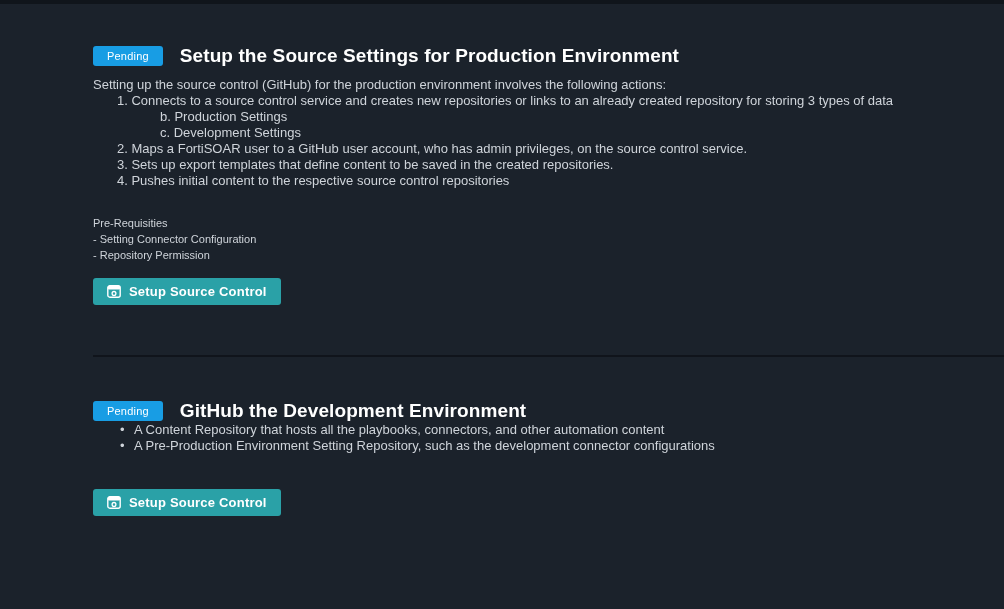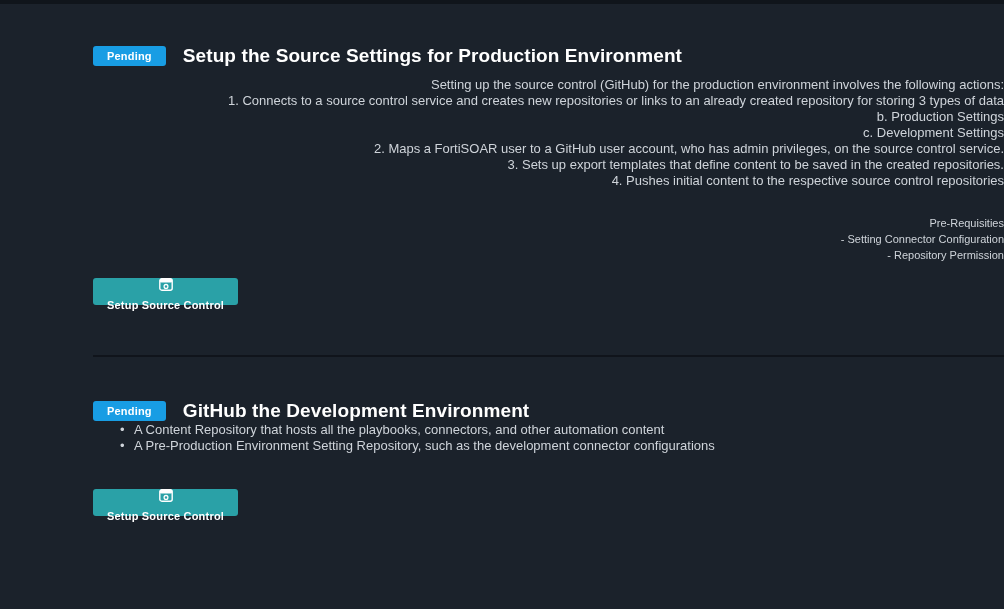--- a/index.html
+++ b/index.html
@@ -9,41 +9,41 @@
     font-family:"Liberation Sans","DejaVu Sans",sans-serif;
     color:#cfd4da;
   }
   .top-strip { height:4px; background:#10151b; width:100%; }
   .content { padding-left:93px; }
 
   .section-header { display:flex; align-items:center; gap:17px; height:22px; }
   .badge {
     display:inline-flex; align-items:center; justify-content:center;
     background:#189de4; color:#ffffff;
-    font-size:11px; font-weight:bold;
+    font-size:11px; font-weight:normal;
     padding:0 14px; height:20px; border-radius:3px;
     letter-spacing:0.2px;
   }
   .title { color:#ffffff; font-size:19px; font-weight:bold; letter-spacing:0.1px; }
 
   .body-block { margin-top:10px; font-size:13px; line-height:16px; color:#cfd4da; }
-  .line { min-height:16px;text-align:right; }
+  .line { min-height:16px; }
   .ind1 { padding-left:24px; }
   .ind2 { padding-left:67px; }
 
   .prereq-block { margin-top:26px; font-size:11px; line-height:16px; }
 
   .sc-button {
     margin-top:15px;
     display:inline-flex; align-items:center; gap:8px;
     background:#2aa1a7; color:#ffffff;
     border:none; border-radius:3px;
     height:27px; padding:0 14px;
-    font-family:inherit; font-size:11px; font-weight:bold;
-    letter-spacing:0.2px; cursor:pointer;flex-direction:column;
+    font-family:inherit; font-size:13px; font-weight:bold;
+    letter-spacing:0.2px; cursor:pointer;
   }
   .sc-button svg { display:block; }
 
   .divider-1 { margin-top:50px; height:2px; background:#10141b; }
 
   .section-2 { margin-top:43px; }
   .intro-2 { margin-top:11px; font-size:13px; line-height:16px; }
   .bullet { position:relative; padding-left:41px; min-height:16px; font-size:13px; line-height:16px; }
   .bullet::before { content:"\2022"; position:absolute; left:27px; top:0; color:#cfd4da; }
   .btn-row-2 { margin-top:10px; }

